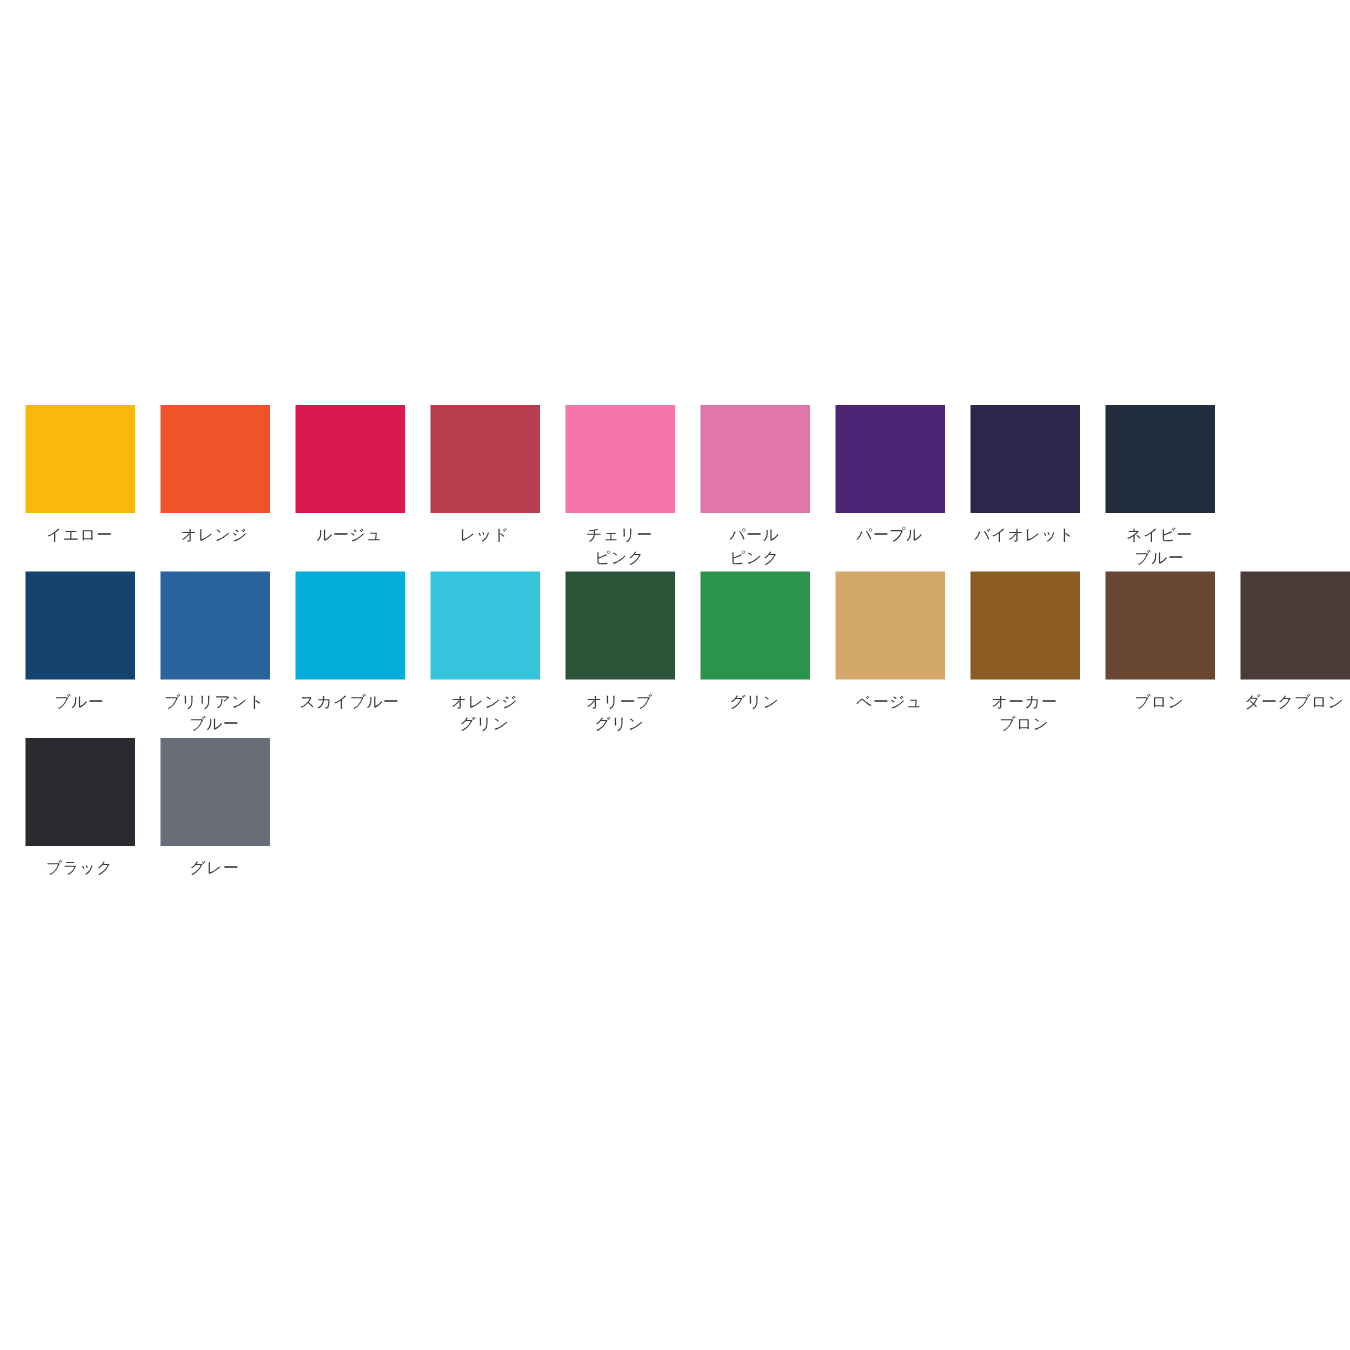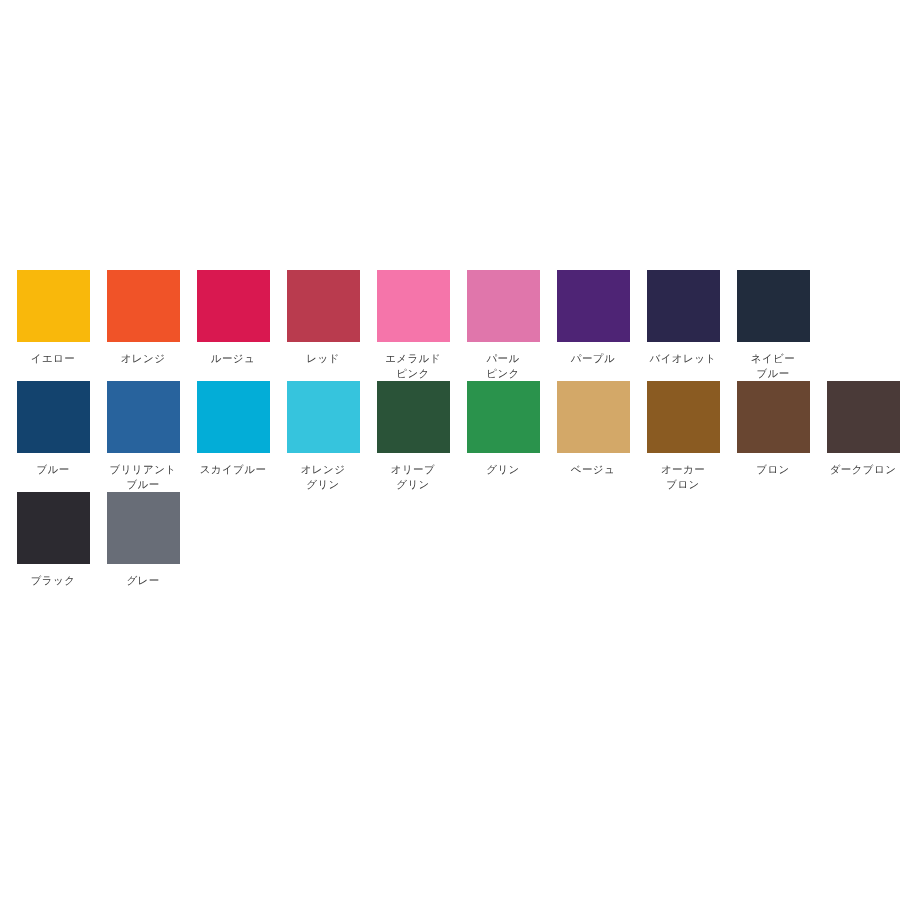--- a/index.html
+++ b/index.html
@@ -49,21 +49,21 @@
   }
 
   .swatch-label {
     margin-top: 9px;
     width: 90px;
     text-align: center;
     font-size: 10.5px;
     line-height: 15px;
     color: #3b3b3b;
     letter-spacing: 0.4px;
-    font-family: Liberation Sans, sans-serif;
+    font-family: Liberation Mono, monospace;
     white-space: pre-line;
     word-break: keep-all;
   }
 </style>
 </head>
 <body>
 
 <div id="swatch-chart">
     <div class="swatch-row">
       <div class="swatch-cell">
@@ -77,21 +77,21 @@
       <div class="swatch-cell">
         <span class="swatch-chip" style="background-color: rgb(217, 24, 80);"></span>
         <span class="swatch-label">ルージュ</span>
       </div>
       <div class="swatch-cell">
         <span class="swatch-chip" style="background-color: rgb(185, 59, 78);"></span>
         <span class="swatch-label">レッド</span>
       </div>
       <div class="swatch-cell">
         <span class="swatch-chip" style="background-color: rgb(245, 117, 170);"></span>
-        <span class="swatch-label">エメラルド
+        <span class="swatch-label">チェリー
 ピンク</span>
       </div>
       <div class="swatch-cell">
         <span class="swatch-chip" style="background-color: rgb(224, 118, 171);"></span>
         <span class="swatch-label">パール
 ピンク</span>
       </div>
       <div class="swatch-cell">
         <span class="swatch-chip" style="background-color: rgb(78, 36, 117);"></span>
         <span class="swatch-label">パープル</span>

